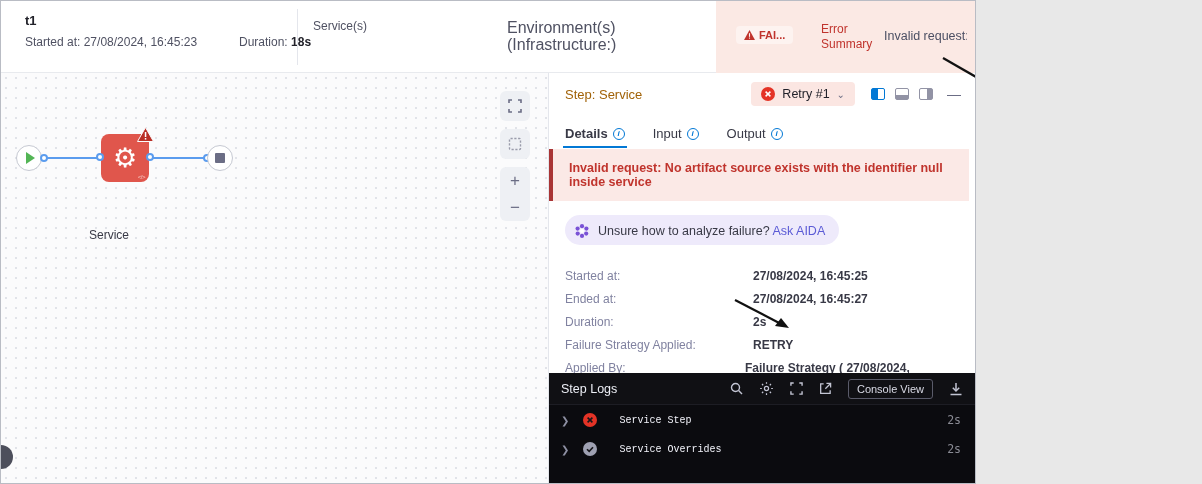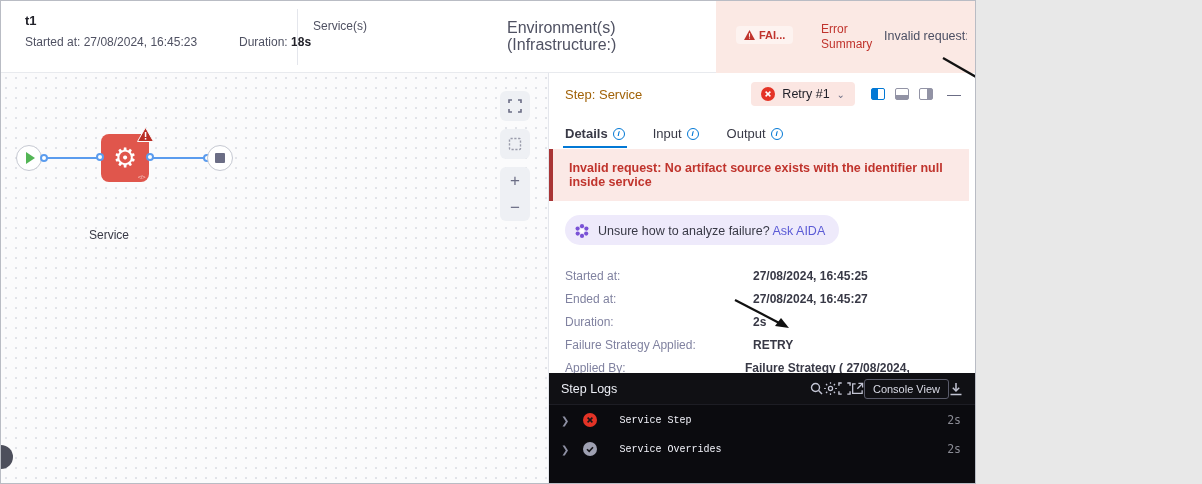--- a/index.html
+++ b/index.html
@@ -104,21 +104,21 @@
 
   .details-list { position:absolute; left:16px; top:196px; right:16px; }
   .detail-row { display:flex; margin-bottom:9px; }
   .detail-label { width:188px; font-size:12px; color:#8082a0; }
   .detail-value { font-size:12px; font-weight:bold; color:#383946; }
 
   
   .logs { position:absolute; left:0; bottom:0; right:0; height:112px; background:#0b0b0f; }
   .logs-header { display:flex; align-items:center; height:32px; padding:0 12px; background:#101014; border-bottom:1px solid #1d1d24; }
   .logs-title { font-size:12.5px; color:#eceef5; }
-  .logs-icons { margin-left:auto; display:flex; align-items:center; color:#c3c5d4; }
+  .logs-icons { margin-left:auto; display:flex; align-items:center; gap:16px; color:#c3c5d4; }
   .licon { background:none; border:none; color:#c3c5d4; cursor:pointer; display:flex; align-items:center; }
   .console-view-btn {
     background:none; border:1px solid #5a5b6a; border-radius:3px; color:#d9dae5;
     font-size:11px; padding:3px 8px; cursor:pointer;
   }
   .log-row { display:flex; align-items:center; gap:14px; padding:8px 14px 7px 12px; cursor:pointer; }
   .log-chevron { color:#8e90a3; font-size:10px; }
   .log-name { font-family:Liberation Mono, monospace; font-size:10px; color:#f2f3fa; margin-left:8px;text-align:right; }
   .log-duration { margin-left:auto; font-family:"DejaVu Sans Mono", monospace; font-size:11.5px; color:#8a8b94; }
 

